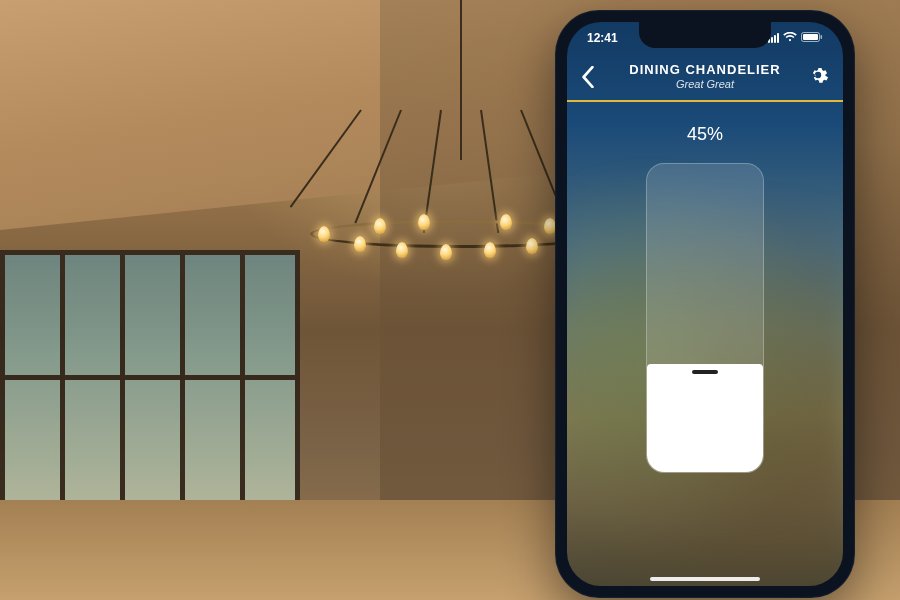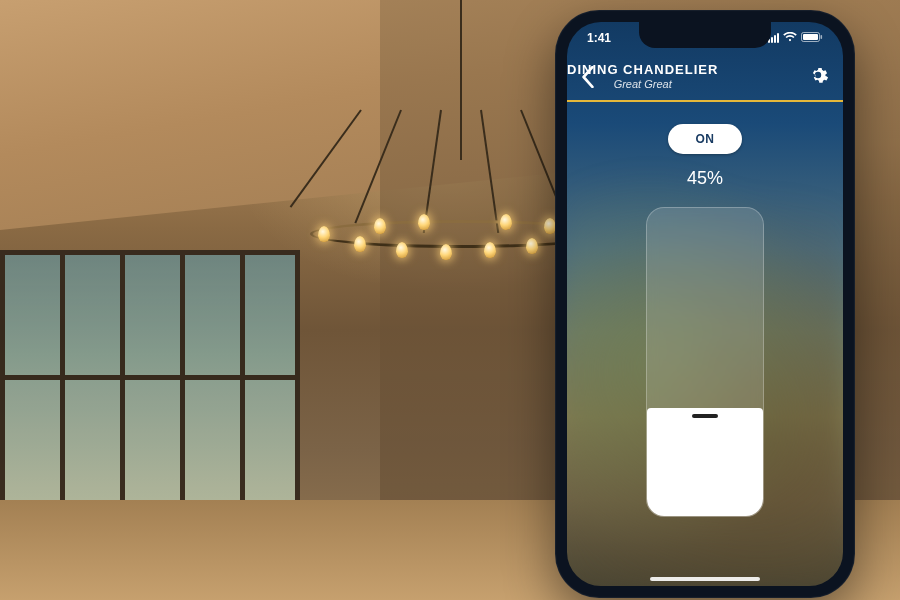--- a/index.html
+++ b/index.html
@@ -74,21 +74,21 @@
       display:flex; justify-content:space-between; align-items:center;
       padding:0 20px; color:#fff; font-size:12px; font-weight:600; z-index:9;
     }
     .sb-right { display:flex; gap:4px; align-items:center; }
     .sig-bars { display:flex; gap:1px; align-items:flex-end; }
     .sig-bars i { display:block; width:2px; background:#fff; border-radius:1px; }
     .wifi-ico, .batt-ico { display:inline-block; }
 
     .nav-bar {
       position:absolute; top:30px; left:0; right:0; height:48px;
-      display:flex; align-items:center; justify-content:flex-start;
+      display:flex; align-items:center; justify-content:center;
       color:#fff; z-index:5;
     }
     .nav-back { position:absolute; left:14px; top:14px; width:22px; height:22px; color:#fff; }
     .nav-gear { position:absolute; right:14px; top:12px; width:22px; height:22px; color:#fff; }
     .nav-title { text-align:center; }
     .nav-title .t1 { font-size:13px; font-weight:700; letter-spacing:1px; }
     .nav-title .t2 { font-size:11px; font-style:italic; opacity:0.85; margin-top:1px; }
     .accent-bar { position:absolute; left:0; right:0; top:78px; height:2px; background:#e5b83a; z-index:5; }
 
     .content { position:absolute; top:88px; left:0; right:0; bottom:0; display:flex; flex-direction:column; align-items:center; z-index:4; }
@@ -162,21 +162,21 @@
     <div class="bulb" style="left:244px; top:118px;"></div>
   </div>
 </div>
 
 <div class="phone">
   <div class="screen">
     <div class="screen-blur"></div>
     <div class="notch"></div>
 
     <div class="status-bar">
-      <span>1:41</span>
+      <span>12:41</span>
       <span class="sb-right">
         <span class="sig-bars">
           <i style="height:4px"></i>
             <i style="height:6px"></i>
             <i style="height:8px"></i>
             <i style="height:10px"></i>
         </span>
         <span class="wifi-ico">
           <svg width="14" height="10" viewBox="0 0 14 10">
               <path d="M7 9.2a1.1 1.1 0 100-2.2 1.1 1.1 0 000 2.2zm-3.3-3.1a4.6 4.6 0 016.6 0l1.2-1.2a6.3 6.3 0 00-9 0l1.2 1.2zm-2.3-2.3a7.9 7.9 0 0111.2 0l1.2-1.2a9.6 9.6 0 00-13.6 0l1.2 1.2z" fill="#fff"></path>
@@ -204,23 +204,20 @@
       </div>
       <div class="nav-gear">
         <svg width="22" height="22" viewBox="0 0 24 24">
             <path fill="#fff" d="M12 8.5a3.5 3.5 0 100 7 3.5 3.5 0 000-7zm9.2 4.9l1.8 1.4-1.8 3.1-2.2-.6a7.6 7.6 0 01-1.6.9l-.4 2.3h-3.6l-.4-2.3a7.6 7.6 0 01-1.6-.9l-2.2.6-1.8-3.1 1.8-1.4a7.8 7.8 0 010-1.8L6.4 10l1.8-3.1 2.2.6c.5-.4 1-.7 1.6-.9l.4-2.3h3.6l.4 2.3c.6.2 1.1.5 1.6.9l2.2-.6L21.9 10l-1.8 1.4a7.8 7.8 0 010 1.8z"></path>
           </svg>
       </div>
     </div>
     <div class="accent-bar"></div>
 
     <div class="content">
-      <div class="on-pill">
-        <span>ON</span>
-      </div>
       <div class="pct">45%</div>
       <div class="slider-track">
         <div class="slider-fill" style="height: 35%;">
           <div class="slider-grip"></div>
         </div>
       </div>
     </div>
 
     <div class="home-ind"></div>
   </div>

